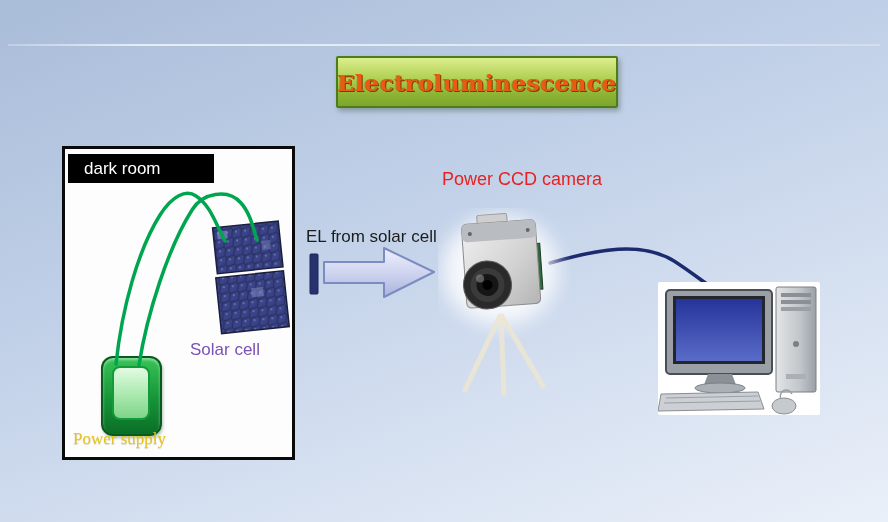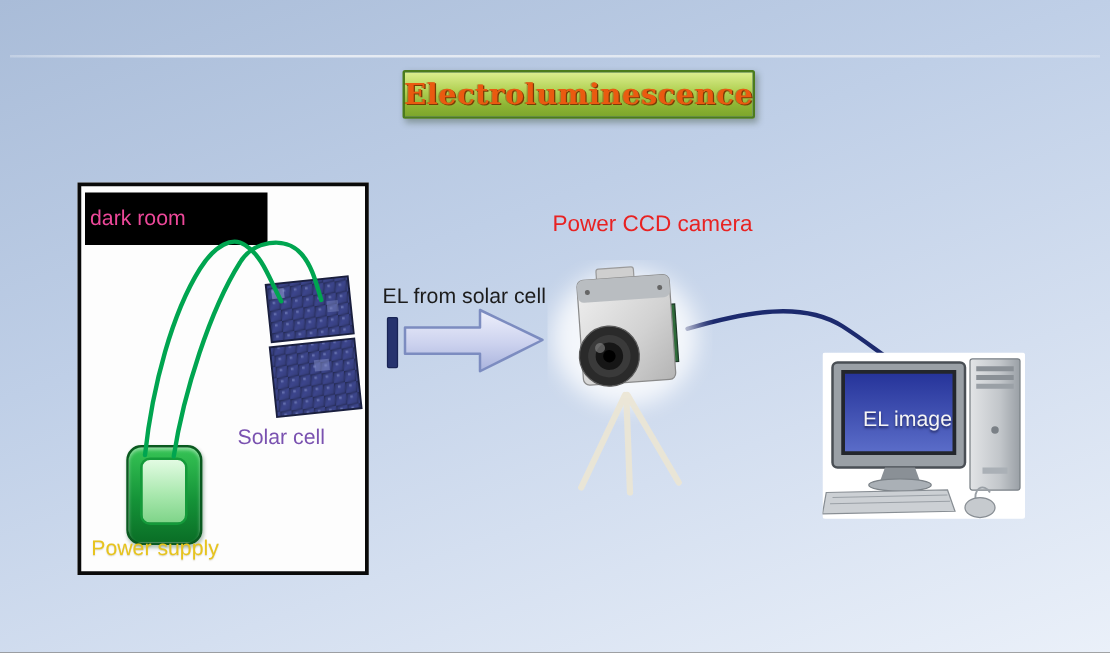--- a/index.html
+++ b/index.html
@@ -6,45 +6,45 @@
   body { font-family:"Liberation Sans", sans-serif; background:#888; }
   .slide{
     position:relative; width:888px; height:522px; overflow:hidden; margin:0 auto;
     background:linear-gradient(160deg,#a9bcd8 0%,#bfcfe7 38%,#d4dff0 68%,#eaf0f9 100%);
   }
   .top-rule{
     position:absolute; left:8px; right:8px; top:44px; height:2px;
     background:linear-gradient(90deg,rgba(255,255,255,.25),#e8edf4 15%,#dfe6f0 85%,rgba(255,255,255,.25));
   }
   .banner{
-    position:absolute; left:322px; top:56px; width:282px; height:39px;
+    position:absolute; left:336px; top:56px; width:282px; height:52px;
     border:2px solid #4c7c1c; border-radius:2px;
     background:linear-gradient(180deg,#dcee8e 0%,#b3d256 40%,#8db434 75%,#7da62c 100%);
     box-shadow:2px 3px 5px rgba(40,60,30,.35);
     display:flex; align-items:center; justify-content:center;
   }
   .banner-text{
     font-family:"DejaVu Serif", serif; font-weight:bold; font-size:23px;
     color:#ea5a10; letter-spacing:.5px;
     text-shadow:1px 1px 0 #7a3c06, -1px 0 0 rgba(122,60,6,.4);
   }
   .darkroom{
     position:absolute; left:62px; top:146px; width:233px; height:314px;
     background:#fdfdfd; border:3px solid #0a0a0a;
   }
   .darkroom-header{
-    position:absolute; left:3px; top:5px; width:146px; height:42px;
-    background:#000; color:#ec4899; font-size:17px;
-    display:flex; align-items:center; padding-left:4px;
+    position:absolute; left:3px; top:5px; width:146px; height:29px;
+    background:#000; color:#ffffff; font-size:17px;
+    display:flex; align-items:center; padding-left:16px;
   }
   .lbl{ position:absolute; white-space:nowrap; }
   .lbl-solar{ left:190px; top:340px; width:106px; 
     color:#7a52b0; font-size:17px; }
   .lbl-power{ left:73px; top:429px; color:#e7c41d; font-size:17px;
-    text-shadow:0 1px 1px rgba(120,90,0,.25); }
+    text-shadow:0 1px 1px rgba(120,90,0,.25);font-family:Liberation Serif, serif; }
   .lbl-el{ left:306px; top:212px; color:#1c1c1c; font-size:17px;margin-top:15px; }
   .lbl-camera{ left:442px; top:169px; color:#e82222; font-size:18px; }
   .lbl-monitor{
     position:absolute; left:678px; top:326px; width:96px; text-align:center;
     color:#f5f5f5; font-size:17px; text-shadow:0 1px 2px rgba(0,0,30,.6);
   }
   .power-supply{
     position:absolute; left:101px; top:356px; width:61px; height:80px;
     border:2px solid #0a5a20; border-radius:12px;
     background:linear-gradient(180deg,#36c455 0%,#159338 55%,#0a6e26 100%);
@@ -188,15 +188,14 @@
     <g>
       <path d="M124,122 C118,108 130,104 134,112" fill="none" stroke="#9aa0a6" stroke-width="1.5"></path>
       <ellipse cx="126" cy="124" rx="12" ry="8" fill="#c6cace" stroke="#888e94"></ellipse>
     </g>
   </svg>
 
   <div class="lbl lbl-solar">Solar cell</div>
   <div class="lbl lbl-power">Power supply</div>
   <div class="lbl lbl-el">EL from solar cell</div>
   <div class="lbl lbl-camera">Power CCD camera</div>
-  <div class="lbl-monitor">EL image</div>
 
 </div>
 
 </body></html>

